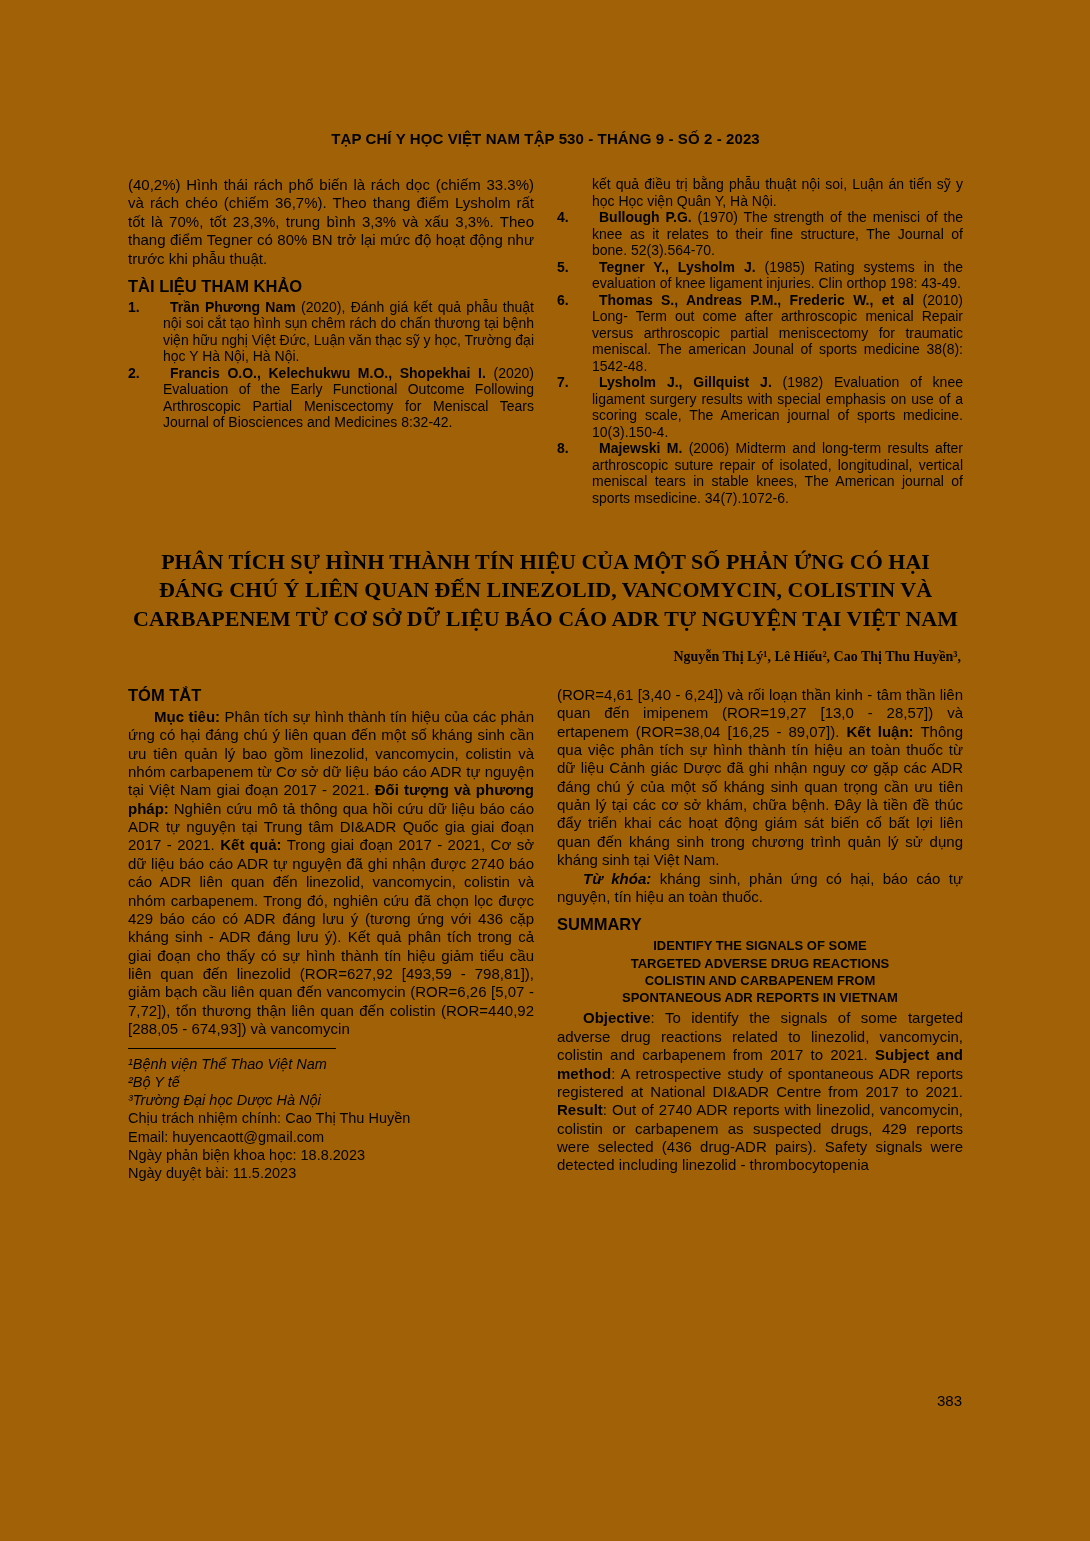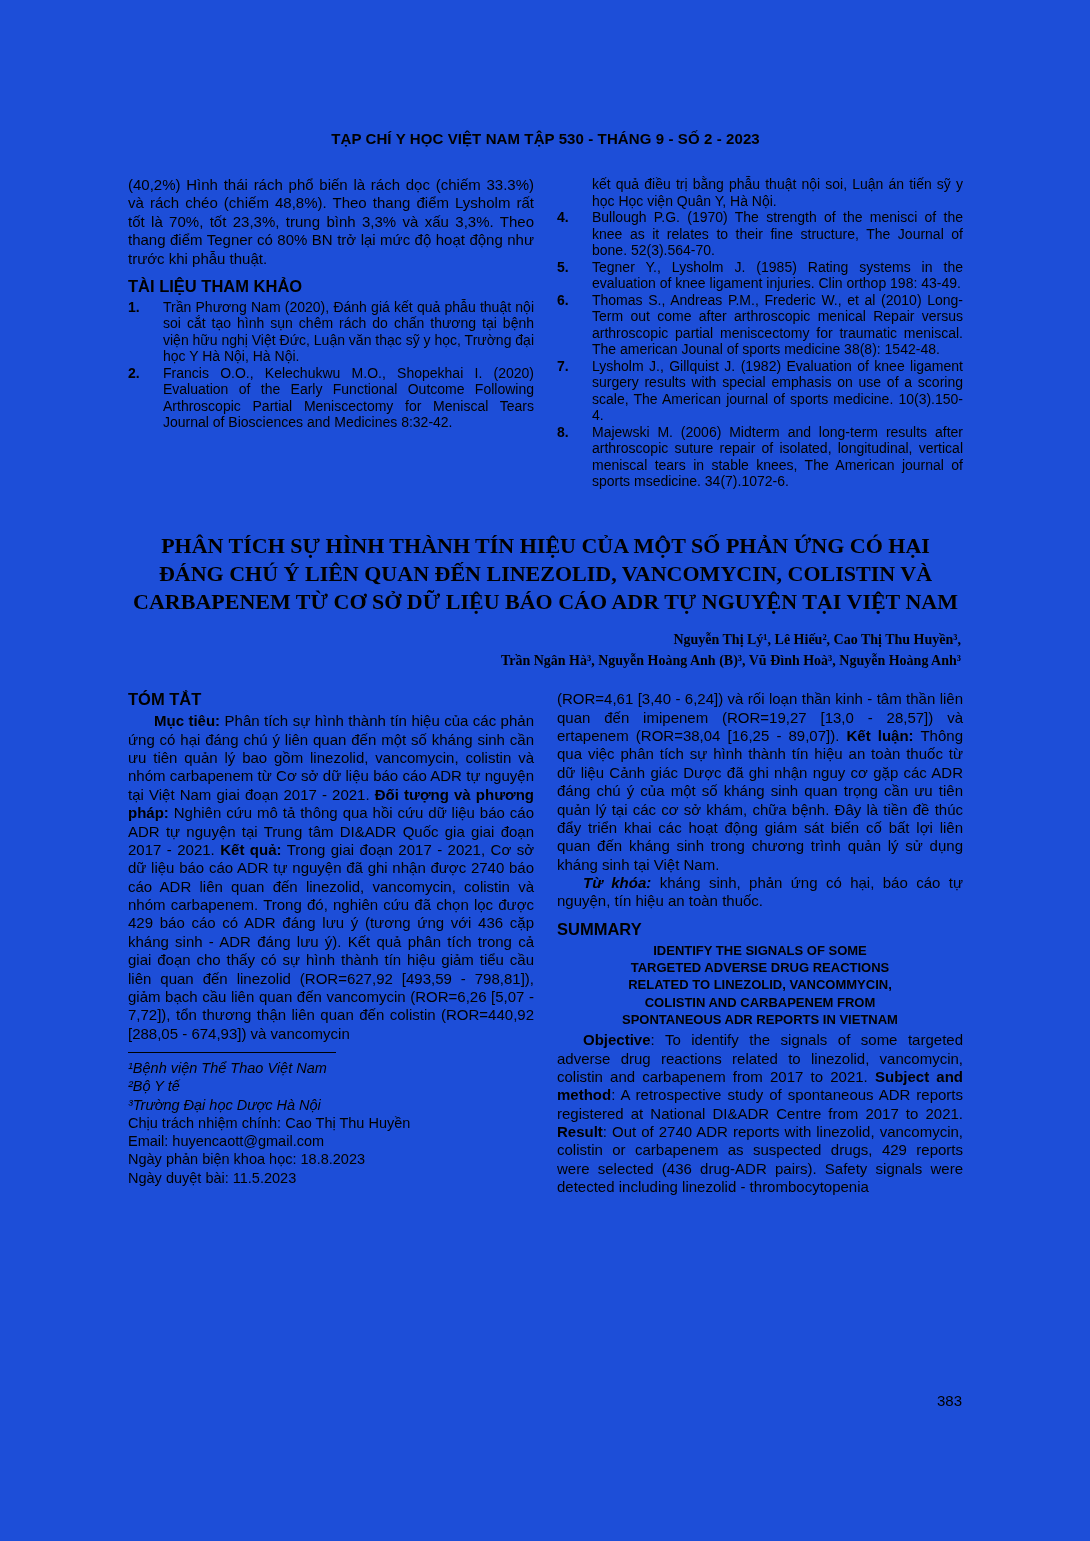--- a/index.html
+++ b/index.html
@@ -1,20 +1,20 @@
 <!DOCTYPE html>
 <html lang="vi"><head>
 <meta charset="utf-8">
 <style>
   * { margin:0; padding:0; box-sizing:border-box; }
   html,body { background:#ffffff; }
   .page {
     position:relative;
     width:1090px; height:1541px;
-    background:#1d4ed8; color:#000;
+    background:#a16207; color:#000;
     font-family:"Liberation Sans","DejaVu Sans",sans-serif;
     overflow:hidden;
   }
   .inner { padding:130px 127px 0 128px; }
 
   .running-head {
     text-align:center; font-weight:bold; font-size:15px;
     margin-bottom:29px; letter-spacing:0.1px;
   }
 
@@ -29,21 +29,21 @@
   .h-section {
     font-size:16.5px; font-weight:bold; margin:9px 0 3px;
   }
   .h-section.flush-top { margin-top:0; }
 
   .ref, .ref-cont {
     font-size:14px; line-height:1.18; text-align:justify;
   }
   .ref { padding-left:35px; text-indent:-35px; }
   .ref-num { display:inline-block; width:35px; text-indent:0; font-weight:bold; }
-  .ref-authors { font-weight:normal; }
+  .ref-authors { font-weight:bold;margin-left:7px; }
   .ref-cont { padding-left:35px; }
 
   .article-title {
     font-family:"Liberation Serif","DejaVu Serif",serif;
     font-weight:bold; font-size:22px; line-height:1.28;
     text-align:center; margin-top:42px;
   }
   .authors {
     font-family:"Liberation Serif","DejaVu Serif",serif;
     font-weight:bold; font-size:14px; line-height:1.5;
@@ -69,21 +69,21 @@
 </head>
 <body>
 
 <div class="page">
   <div class="inner">
 
     <div class="running-head">TẠP CHÍ Y HỌC VIỆT NAM TẬP 530 - THÁNG 9 - SỐ 2 - 2023</div>
 
     <div class="cols">
       <div class="col">
-        <p class="p-body">(40,2%) Hình thái rách phổ biến là rách dọc (chiếm 33.3%) và rách chéo (chiếm 48,8%). Theo thang điểm Lysholm rất tốt là 70%, tốt 23,3%, trung bình 3,3% và xấu 3,3%. Theo thang điểm Tegner có 80% BN trở lại mức độ hoạt động như trước khi phẫu thuật.</p>
+        <p class="p-body">(40,2%) Hình thái rách phổ biến là rách dọc (chiếm 33.3%) và rách chéo (chiếm 36,7%). Theo thang điểm Lysholm rất tốt là 70%, tốt 23,3%, trung bình 3,3% và xấu 3,3%. Theo thang điểm Tegner có 80% BN trở lại mức độ hoạt động như trước khi phẫu thuật.</p>
         <div class="h-section">TÀI LIỆU THAM KHẢO</div>
 
         <div class="ref">
           <span class="ref-num">1.</span><span class="ref-authors">Trần Phương Nam</span><span> (2020), Đánh giá kết quả phẫu thuật nội soi cắt tạo hình sụn chêm rách do chấn thương tại bệnh viện hữu nghị Việt Đức, Luận văn thạc sỹ y học, Trường đại học Y Hà Nội, Hà Nội.</span>
         </div>
         <div class="ref">
           <span class="ref-num">2.</span><span class="ref-authors">Francis O.O., Kelechukwu M.O., Shopekhai I.</span><span> (2020) Evaluation of the Early Functional Outcome Following Arthroscopic Partial Meniscectomy for Meniscal Tears Journal of Biosciences and Medicines 8:32-42.</span>
         </div>
       </div>
 
@@ -107,21 +107,20 @@
       </div>
     </div>
 
     <div class="article-title">
       <div>PHÂN TÍCH SỰ HÌNH THÀNH TÍN HIỆU CỦA MỘT SỐ PHẢN ỨNG CÓ HẠI</div>
       <div>ĐÁNG CHÚ Ý LIÊN QUAN ĐẾN LINEZOLID, VANCOMYCIN, COLISTIN VÀ</div>
       <div>CARBAPENEM TỪ CƠ SỞ DỮ LIỆU BÁO CÁO ADR TỰ NGUYỆN TẠI VIỆT NAM</div>
     </div>
     <div class="authors">
       <div>Nguyễn Thị Lý¹, Lê Hiếu², Cao Thị Thu Huyền³,</div>
-      <div>Trần Ngân Hà³, Nguyễn Hoàng Anh (B)³, Vũ Đình Hoà³, Nguyễn Hoàng Anh³</div>
     </div>
 
     <div class="cols section-abstract">
       <div class="col">
         <div class="h-section flush-top">TÓM TẮT</div>
         <p class="p-body indent"><span style="font-weight: bold;">Mục tiêu:</span><span> Phân tích sự hình thành tín hiệu của các phản ứng có hại đáng chú ý liên quan đến một số kháng sinh cần ưu tiên quản lý bao gồm linezolid, vancomycin, colistin và nhóm carbapenem từ Cơ sở dữ liệu báo cáo ADR tự nguyện tại Việt Nam giai đoạn 2017 - 2021. </span><span style="font-weight: bold;">Đối tượng và phương pháp:</span><span> Nghiên cứu mô tả thông qua hồi cứu dữ liệu báo cáo ADR tự nguyện tại Trung tâm DI&amp;ADR Quốc gia giai đoạn 2017 - 2021. </span><span style="font-weight: bold;">Kết quả:</span><span> Trong giai đoạn 2017 - 2021, Cơ sở dữ liệu báo cáo ADR tự nguyện đã ghi nhận được 2740 báo cáo ADR liên quan đến linezolid, vancomycin, colistin và nhóm carbapenem. Trong đó, nghiên cứu đã chọn lọc được 429 báo cáo có ADR đáng lưu ý (tương ứng với 436 cặp kháng sinh - ADR đáng lưu ý). Kết quả phân tích trong cả giai đoạn cho thấy có sự hình thành tín hiệu giảm tiểu cầu liên quan đến linezolid (ROR=627,92 [493,59 - 798,81]), giảm bạch cầu liên quan đến vancomycin (ROR=6,26 [5,07 - 7,72]), tổn thương thận liên quan đến colistin (ROR=440,92 [288,05 - 674,93]) và vancomycin</span></p>
 
         <div class="footnote-block">
           <div class="fn-rule"></div>
           <div class="fn-affiliation">¹Bệnh viện Thể Thao Việt Nam</div>
@@ -135,21 +134,20 @@
       </div>
 
       <div class="col">
         <p class="p-body"><span>(ROR=4,61 [3,40 - 6,24]) và rối loạn thần kinh - tâm thần liên quan đến imipenem (ROR=19,27 [13,0 - 28,57]) và ertapenem (ROR=38,04 [16,25 - 89,07]). </span><span style="font-weight: bold;">Kết luận:</span><span> Thông qua việc phân tích sự hình thành tín hiệu an toàn thuốc từ dữ liệu Cảnh giác Dược đã ghi nhận nguy cơ gặp các ADR đáng chú ý của một số kháng sinh quan trọng cần ưu tiên quản lý tại các cơ sở khám, chữa bệnh. Đây là tiền đề thúc đẩy triển khai các hoạt động giám sát biến cố bất lợi liên quan đến kháng sinh trong chương trình quản lý sử dụng kháng sinh tại Việt Nam.</span></p>
         <p class="p-body indent"><span style="font-weight: bold; font-style: italic;">Từ khóa:</span><span> kháng sinh, phản ứng có hại, báo cáo tự nguyện, tín hiệu an toàn thuốc.</span></p>
 
         <div class="h-section">SUMMARY</div>
         <div class="summary-title">
           <div>IDENTIFY THE SIGNALS OF SOME</div>
           <div>TARGETED ADVERSE DRUG REACTIONS</div>
-          <div>RELATED TO LINEZOLID, VANCOMMYCIN,</div>
           <div>COLISTIN AND CARBAPENEM FROM</div>
           <div>SPONTANEOUS ADR REPORTS IN VIETNAM</div>
         </div>
         <p class="p-body indent"><span style="font-weight: bold;">Objective</span><span>: To identify the signals of some targeted adverse drug reactions related to linezolid, vancomycin, colistin and carbapenem from 2017 to 2021. </span><span style="font-weight: bold;">Subject and method</span><span>: A retrospective study of spontaneous ADR reports registered at National DI&amp;ADR Centre from 2017 to 2021. </span><span style="font-weight: bold;">Result</span><span>: Out of 2740 ADR reports with linezolid, vancomycin, colistin or carbapenem as suspected drugs, 429 reports were selected (436 drug-ADR pairs). Safety signals were detected including linezolid - thrombocytopenia</span></p>
       </div>
     </div>
 
   </div>
 
   <div class="page-number">383</div>

